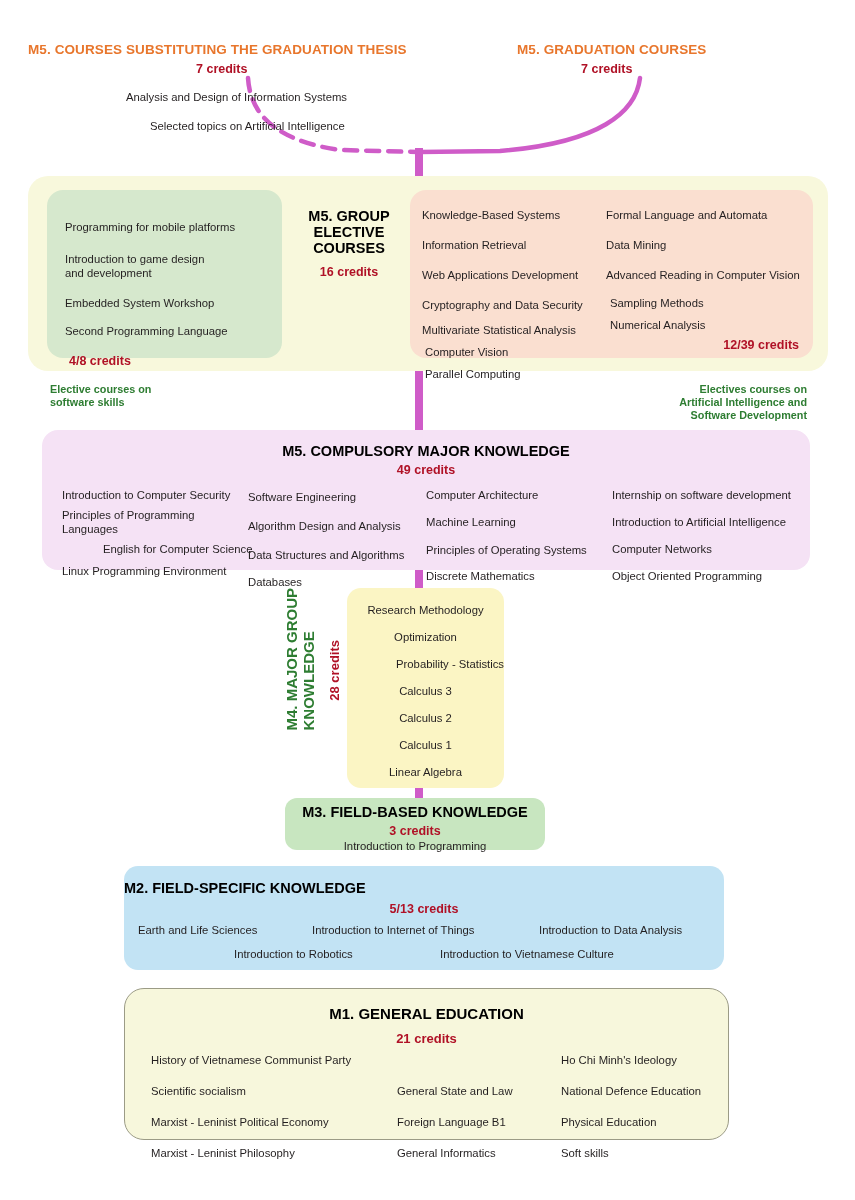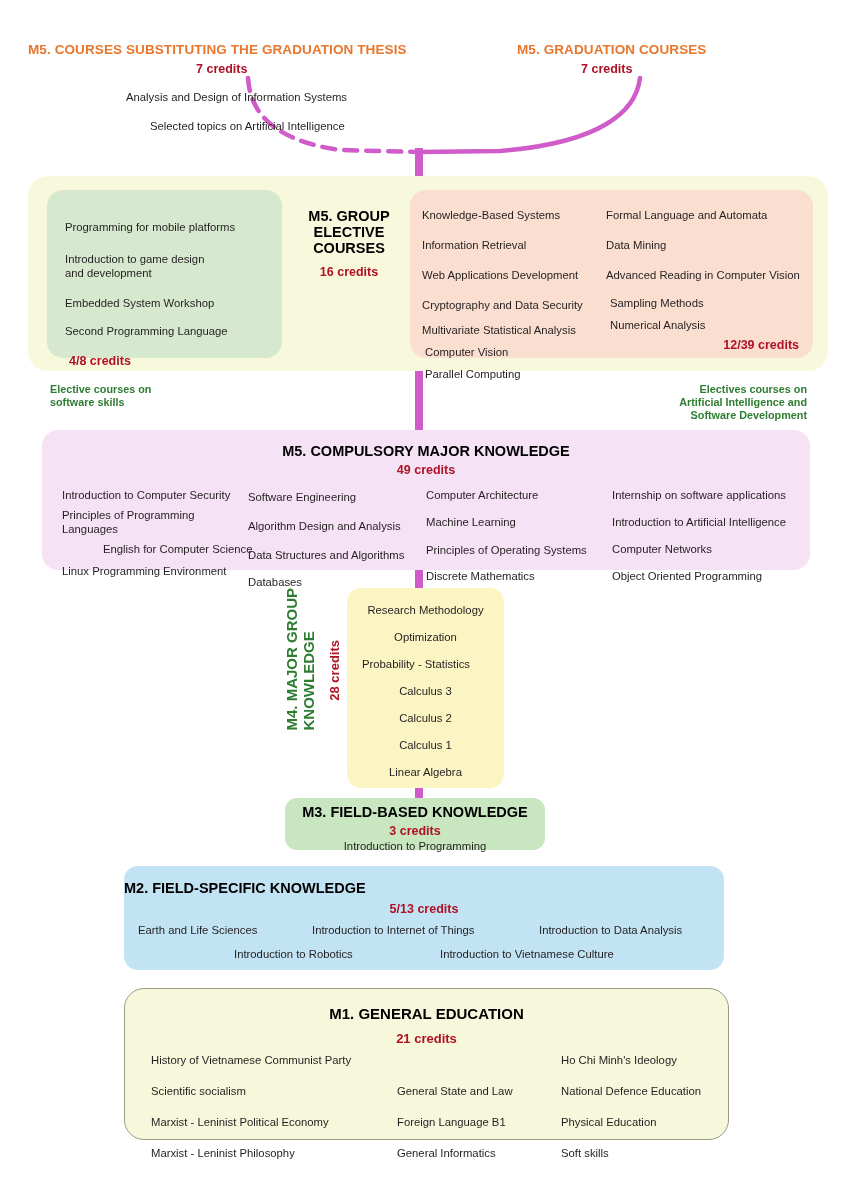--- a/index.html
+++ b/index.html
@@ -192,21 +192,21 @@
     </div>
 
     <div class="col" style="left:384px; top:58px; width:190px;">
       <div class="course" style="margin-bottom:13px;">Computer Architecture</div>
       <div class="course" style="margin-bottom:14px;">Machine Learning</div>
       <div class="course" style="margin-bottom:12px;">Principles of Operating Systems</div>
       <div class="course">Discrete Mathematics</div>
     </div>
 
     <div class="col" style="left:570px; top:58px; width:200px;">
-      <div class="course" style="margin-bottom:13px;">Internship on software applications</div>
+      <div class="course" style="margin-bottom:13px;">Internship on software development</div>
       <div class="course" style="margin-bottom:13px;">Introduction to Artificial Intelligence</div>
       <div class="course" style="margin-bottom:13px;">Computer Networks</div>
       <div class="course">Object Oriented Programming</div>
     </div>
   </div>
 
   <div class="abs vert" id="vlabel-title" style="z-index:3;">
     <span style="white-space:pre-line;">M4. MAJOR GROUP
 KNOWLEDGE</span>
   </div>
@@ -214,21 +214,21 @@
     <span>28 credits</span>
   </div>
 
   <div class="box" id="majorgroup">
     <div class="abs" style="left:0; top:12px; width:100%; text-align:center;">
       <span class="course">Research Methodology</span>
     </div>
     <div class="abs" style="left:0; top:39px; width:100%; text-align:center;">
       <span class="course">Optimization</span>
     </div>
-    <div class="abs" style="left:0; top:66px; width:100%; text-align:left;margin-left:15px;">
+    <div class="abs" style="left:0; top:66px; width:100%; text-align:right;">
       <span class="course">Probability - Statistics</span>
     </div>
     <div class="abs" style="left:0; top:93px; width:100%; text-align:center;">
       <span class="course">Calculus 3</span>
     </div>
     <div class="abs" style="left:0; top:120px; width:100%; text-align:center;">
       <span class="course">Calculus 2</span>
     </div>
     <div class="abs" style="left:0; top:147px; width:100%; text-align:center;">
       <span class="course">Calculus 1</span>

